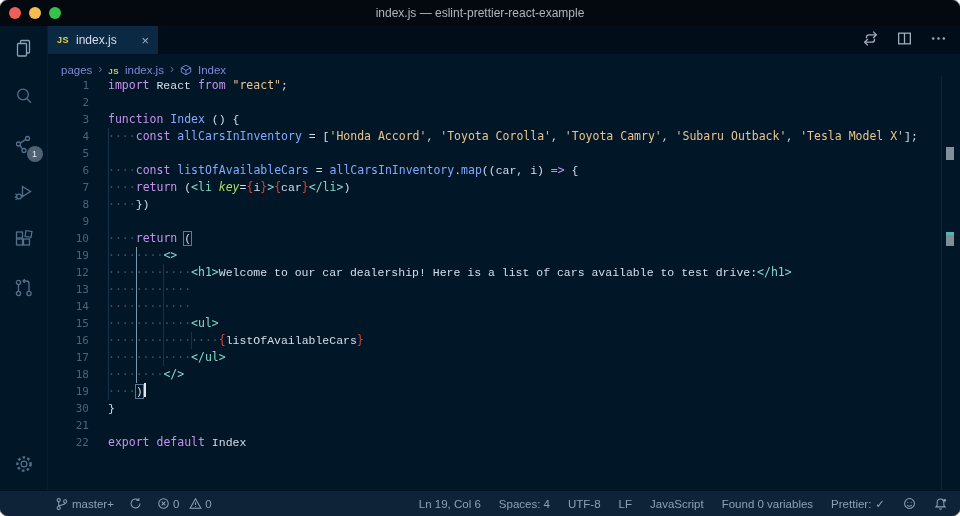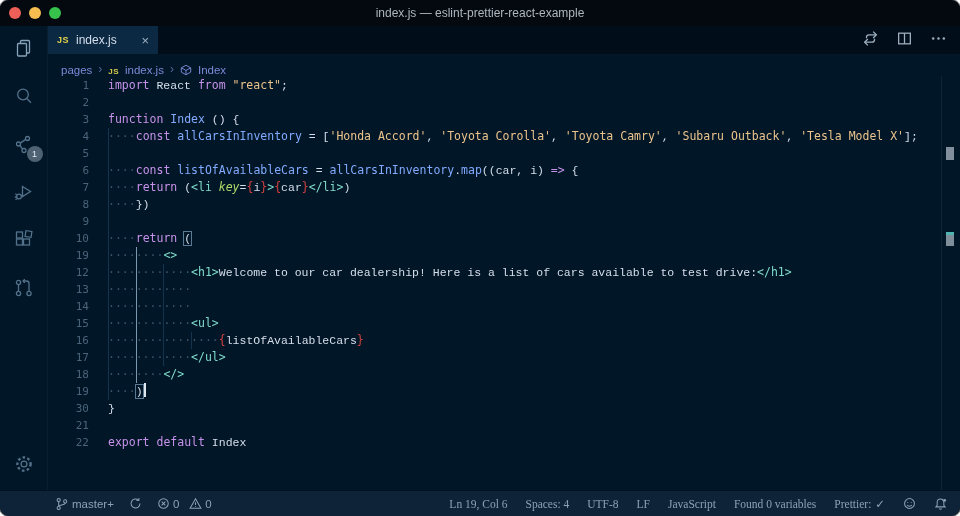--- a/index.html
+++ b/index.html
@@ -75,21 +75,21 @@
   .ov-marker1 { position:absolute; right:6px; top:71px; width:8px; height:13px;
                 background:#97a5b0; opacity:.85; }
   .ov-marker2 { position:absolute; right:6px; top:156px; width:8px; height:14px;
                 background:#8d9ba6; border-top:3px solid #57c7c0; opacity:.9; }
 
   
   .statusbar { height:26px; background:#0e2338; border-top:1px solid #021220;
                display:flex; align-items:center; font-size:11.5px; color:#8ba1b5;
                flex:0 0 auto; padding:0 13px 0 0; }
   .sb-left { display:flex; align-items:center; gap:15px; margin-left:55px; }
-  .sb-right { margin-left:auto; display:flex; align-items:center; gap:18px;font-family:Liberation Serif, serif; }
+  .sb-right { margin-left:auto; display:flex; align-items:center; gap:18px; }
   .sb-item { display:flex; align-items:center; gap:4px; }
   .statusbar svg { stroke:#8ba1b5; fill:none; stroke-width:1.1; display:block; }
   .prob { display:flex; align-items:center; gap:10px; }
   .prob .sb-item { gap:3px; }
 </style>
 </head>
 <body>
 
 <div class="window">
 

